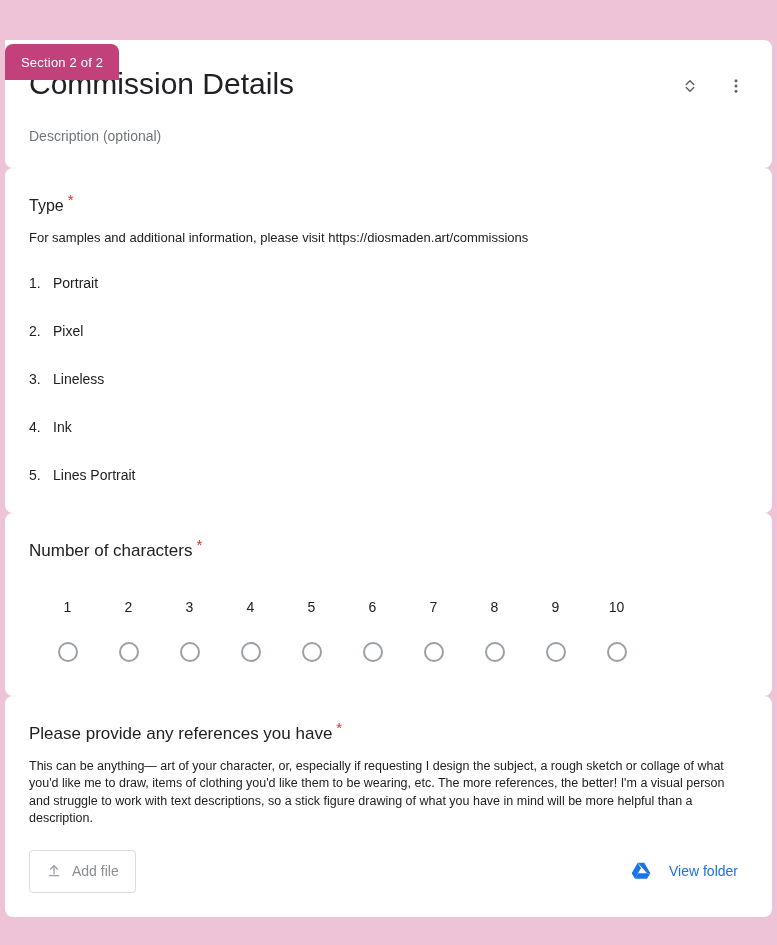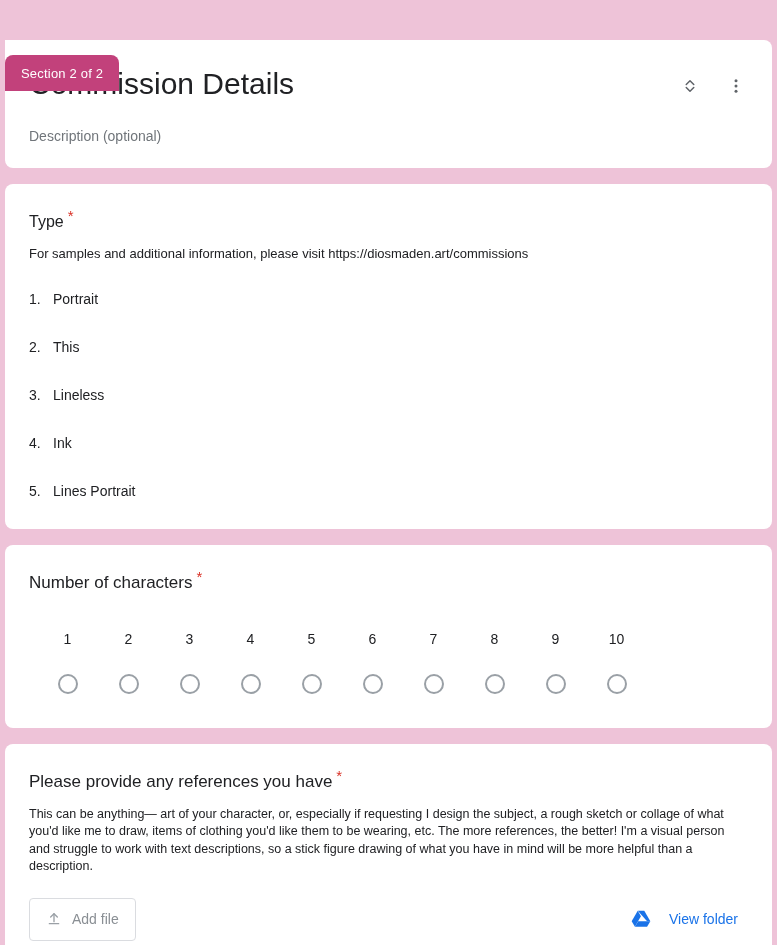--- a/index.html
+++ b/index.html
@@ -20,21 +20,21 @@
     position: relative;
     width: 777px;
     height: 945px;
     background: #eec3d8;
     padding-left: 5px;
   }
 
   
   .section-badge {
     position: absolute;
-    top: 15px;
+    top: 4px;
     left: 5px;
     height: 36px;
     padding: 6px 16px;
     display: flex;
     align-items: center;
     background: #c2417b;
     color: #ffffff;
     font-size: 13px;
     letter-spacing: .2px;
     border-radius: 8px 8px 0 0;
@@ -55,21 +55,21 @@
   }
 
   .card.header-card {
     margin-top: 40px;
     border-top-left-radius: 0;
     padding: 24px 24px 22px 24px;
     min-height: 128px;
   }
 
   .card.q-card {
-    margin-top: 16px;
+    margin-top: 0;
     padding: 24px;
   }
 
   
   .header-row {
     display: flex;
     align-items: flex-start;
     justify-content: space-between;
   }
 
@@ -272,21 +272,21 @@
       </div>
       <div class="q-sub">For samples and additional information, please visit https://diosmaden.art/commissions</div>
 
       <div class="num-list">
         <div class="num-item">
           <span class="num-idx">1.</span>
           <span>Portrait</span>
         </div>
         <div class="num-item">
           <span class="num-idx">2.</span>
-          <span>This</span>
+          <span>Pixel</span>
         </div>
         <div class="num-item">
           <span class="num-idx">3.</span>
           <span>Lineless</span>
         </div>
         <div class="num-item">
           <span class="num-idx">4.</span>
           <span>Ink</span>
         </div>
         <div class="num-item">

